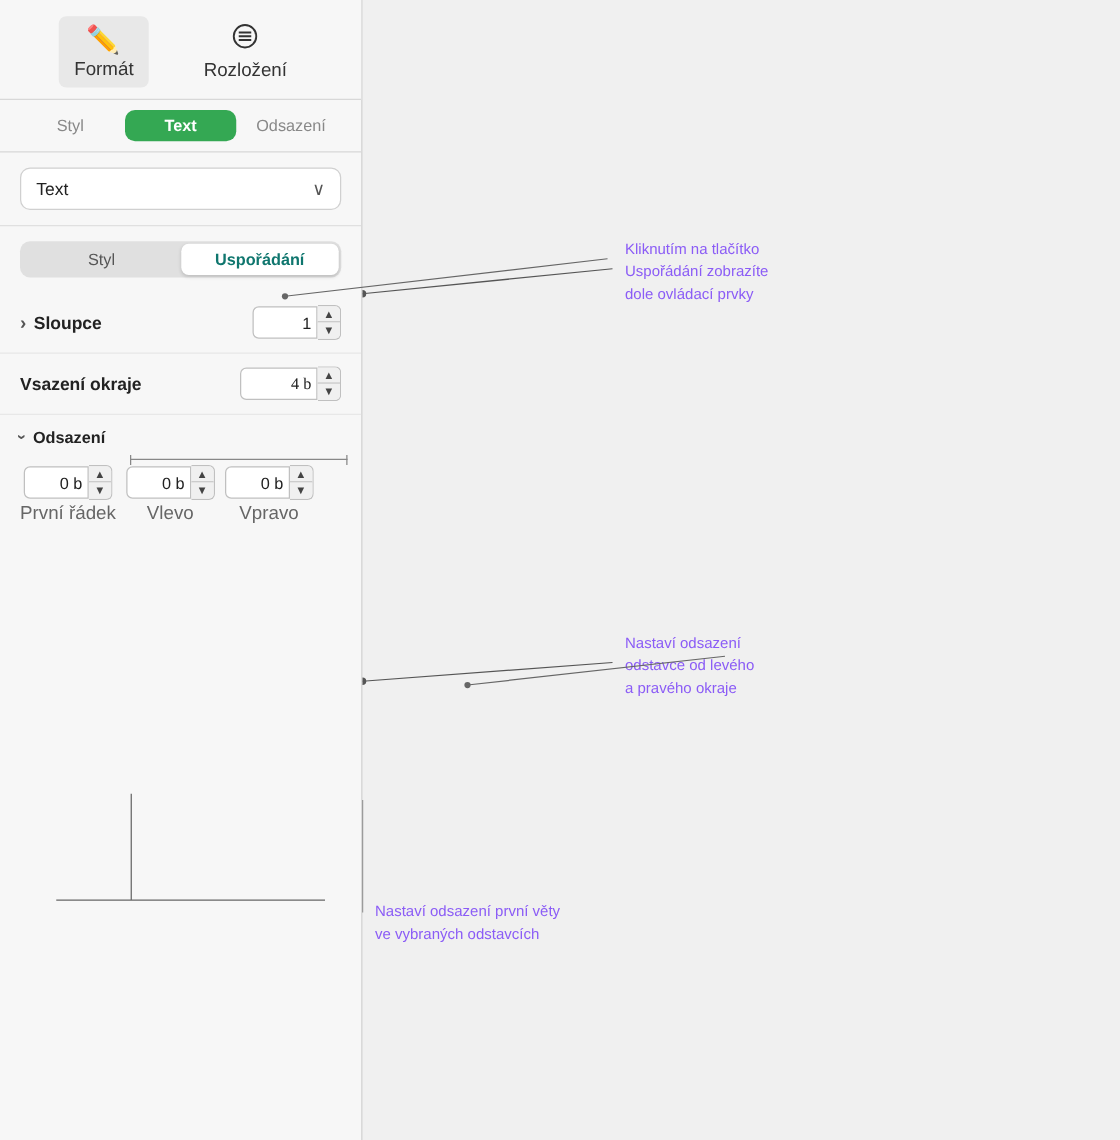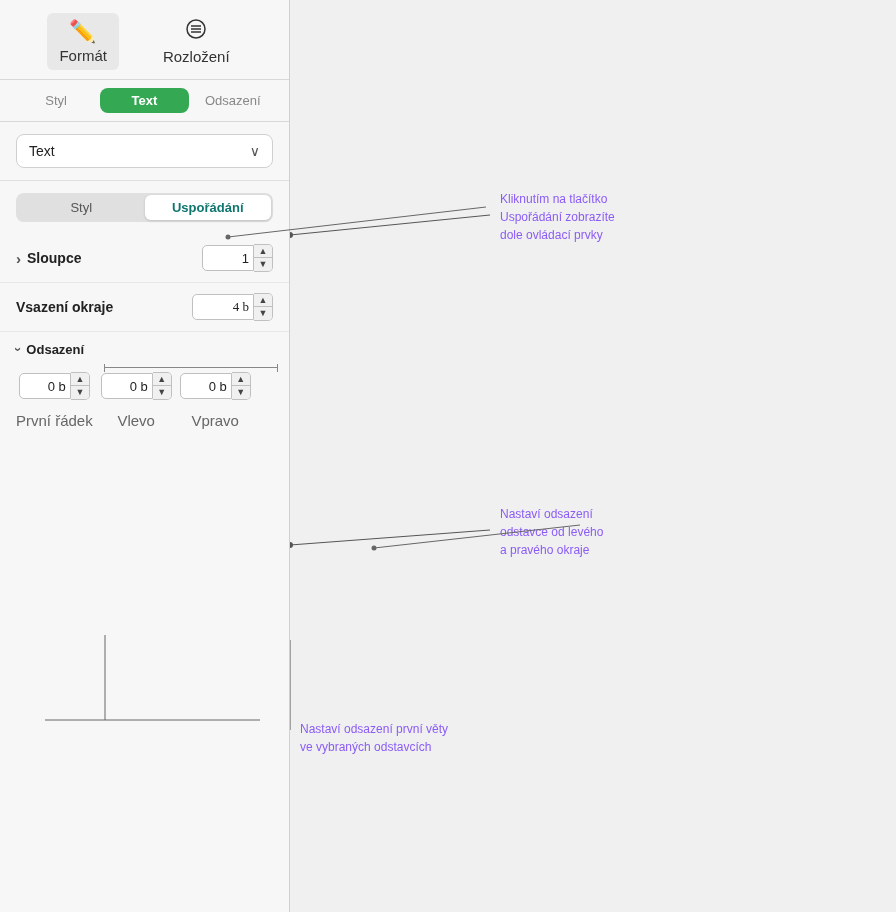--- a/index.html
+++ b/index.html
@@ -216,21 +216,21 @@
     .odsazeni-fields {
       display: flex;
       gap: 8px;
       align-items: flex-end;
       margin-bottom: 6px;
     }
     .odsazeni-field {
       display: flex;
       flex-direction: column;
       align-items: center;
-      gap: 12px;
+      gap: 2px;
     }
     .odsazeni-field-label {
       font-size: 15px;
       color: #666;
       text-align: center;
     }
     
     .callout-area {
       position: absolute;
       top: 0;

